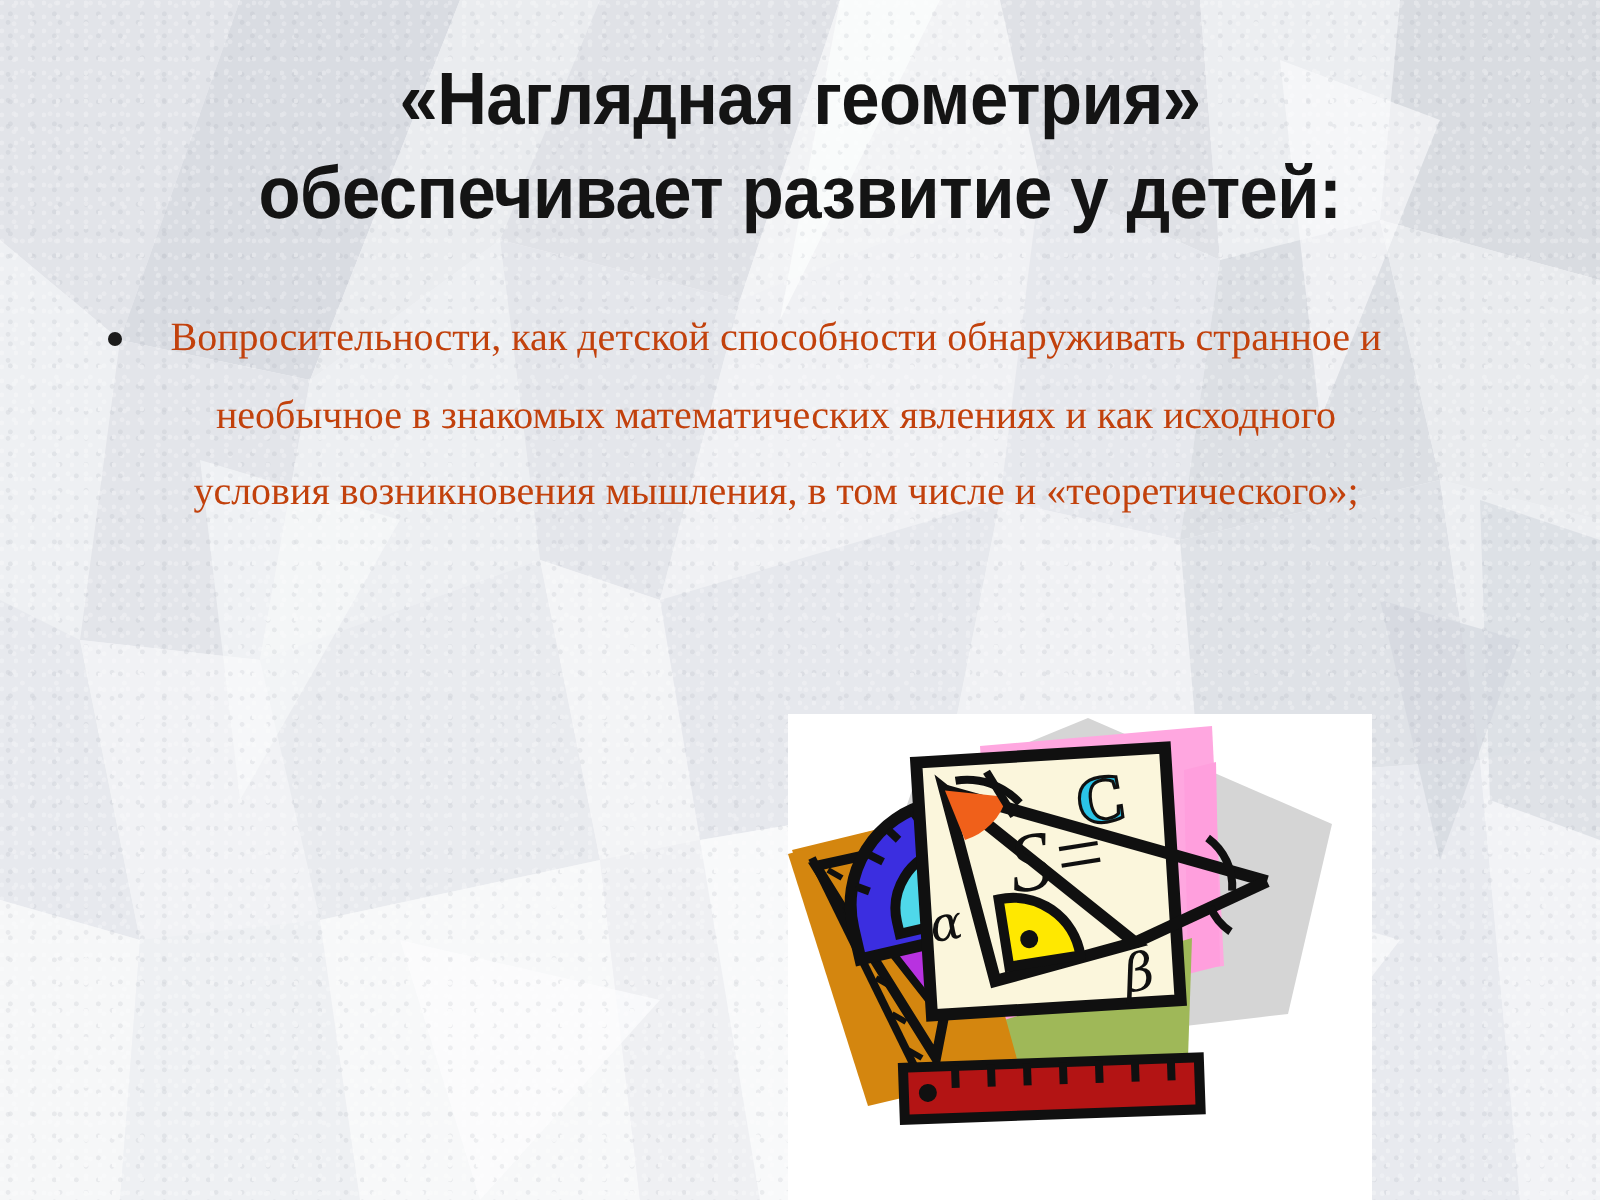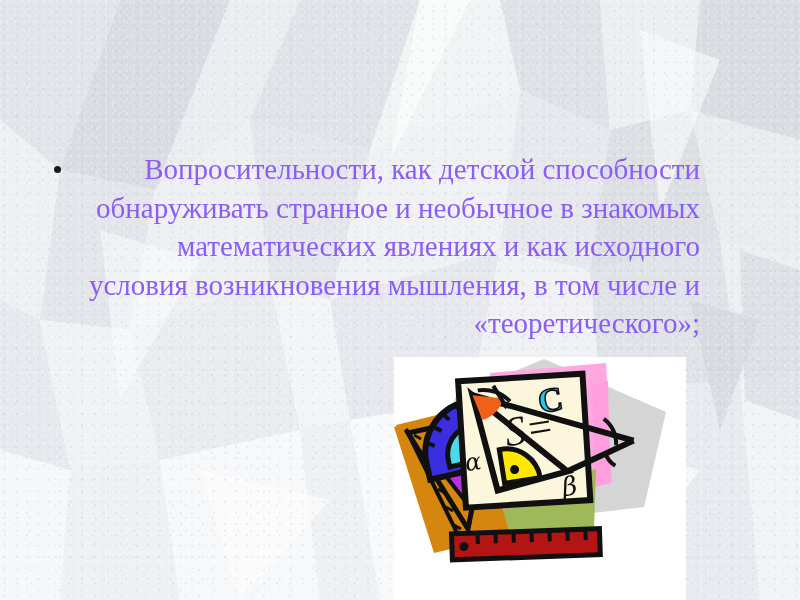--- a/index.html
+++ b/index.html
@@ -64,25 +64,25 @@
   #body-block {
     position: absolute;
     left: 40px;
     top: 150px;
     width: 660px;
     z-index: 6;
   }
   .bullet-item {
     position: relative;
     padding-left: 36px;
-    color: #8b5cf6;
+    color: #c2410c;
     font-family: "Liberation Serif", "DejaVu Serif", serif;
-    font-size: 29px;
+    font-size: 20px;
     line-height: 38.5px;
-    text-align: right;
+    text-align: center;
   }
   .bullet-dot {
     position: absolute;
     left: 14px;
     top: 16px;
     width: 7px;
     height: 7px;
     border-radius: 50%;
     background: #1b1b1b;
   }
@@ -148,20 +148,24 @@
       <polygon points="640,30 720,60 660,210" fill="#fbfcfd" opacity=".6"></polygon>
       <polygon points="100,230 200,260 120,400" fill="#fafbfc" opacity=".55"></polygon>
       <polygon points="560,430 700,470 600,600" fill="#fdfdfe" opacity=".6"></polygon>
       <polygon points="200,470 330,500 240,600" fill="#fcfcfd" opacity=".7"></polygon>
       <polygon points="740,250 800,270 800,420 745,400" fill="#dadde3" opacity=".8"></polygon>
       <polygon points="690,300 760,320 720,430" fill="#d3d7de" opacity=".7"></polygon>
     </g>
   </svg>
   <div id="bg-noise"></div>
 
+  <div id="title-block">
+    <span class="title-line">«Наглядная геометрия»</span>
+    <span class="title-line">обеспечивает развитие у детей:</span>
+  </div>
 
   <div id="body-block">
     <div class="bullet-item">
       <span class="bullet-dot"></span>
       <span class="bullet-text"> Вопросительности, как детской способности обнаруживать странное и необычное в знакомых математических явлениях и как исходного условия возникновения мышления, в том числе и «теоретического»;</span>
     </div>
   </div>
 
   <div id="clipart">
     <svg width="292" height="243" viewBox="0 0 292 243" aria-hidden="true">

